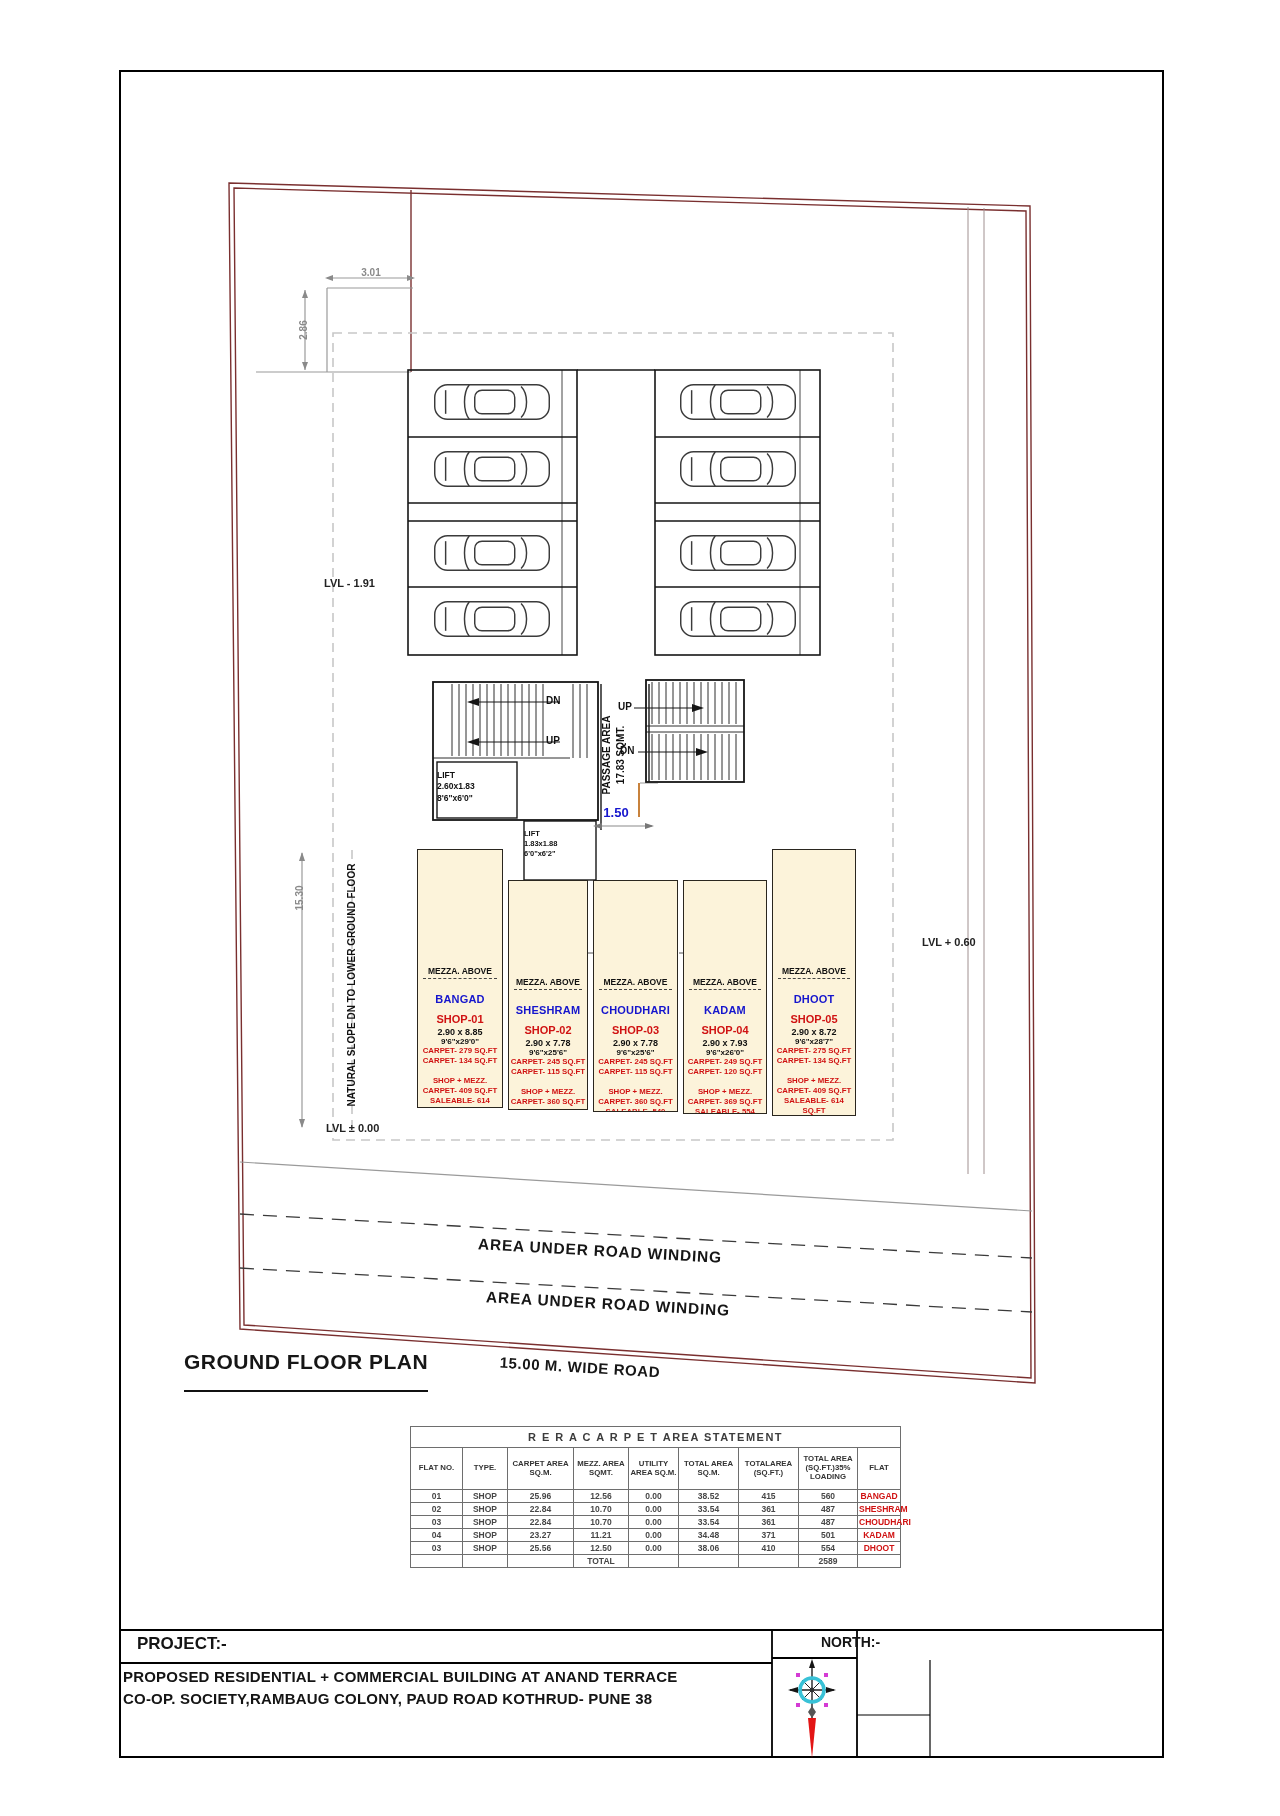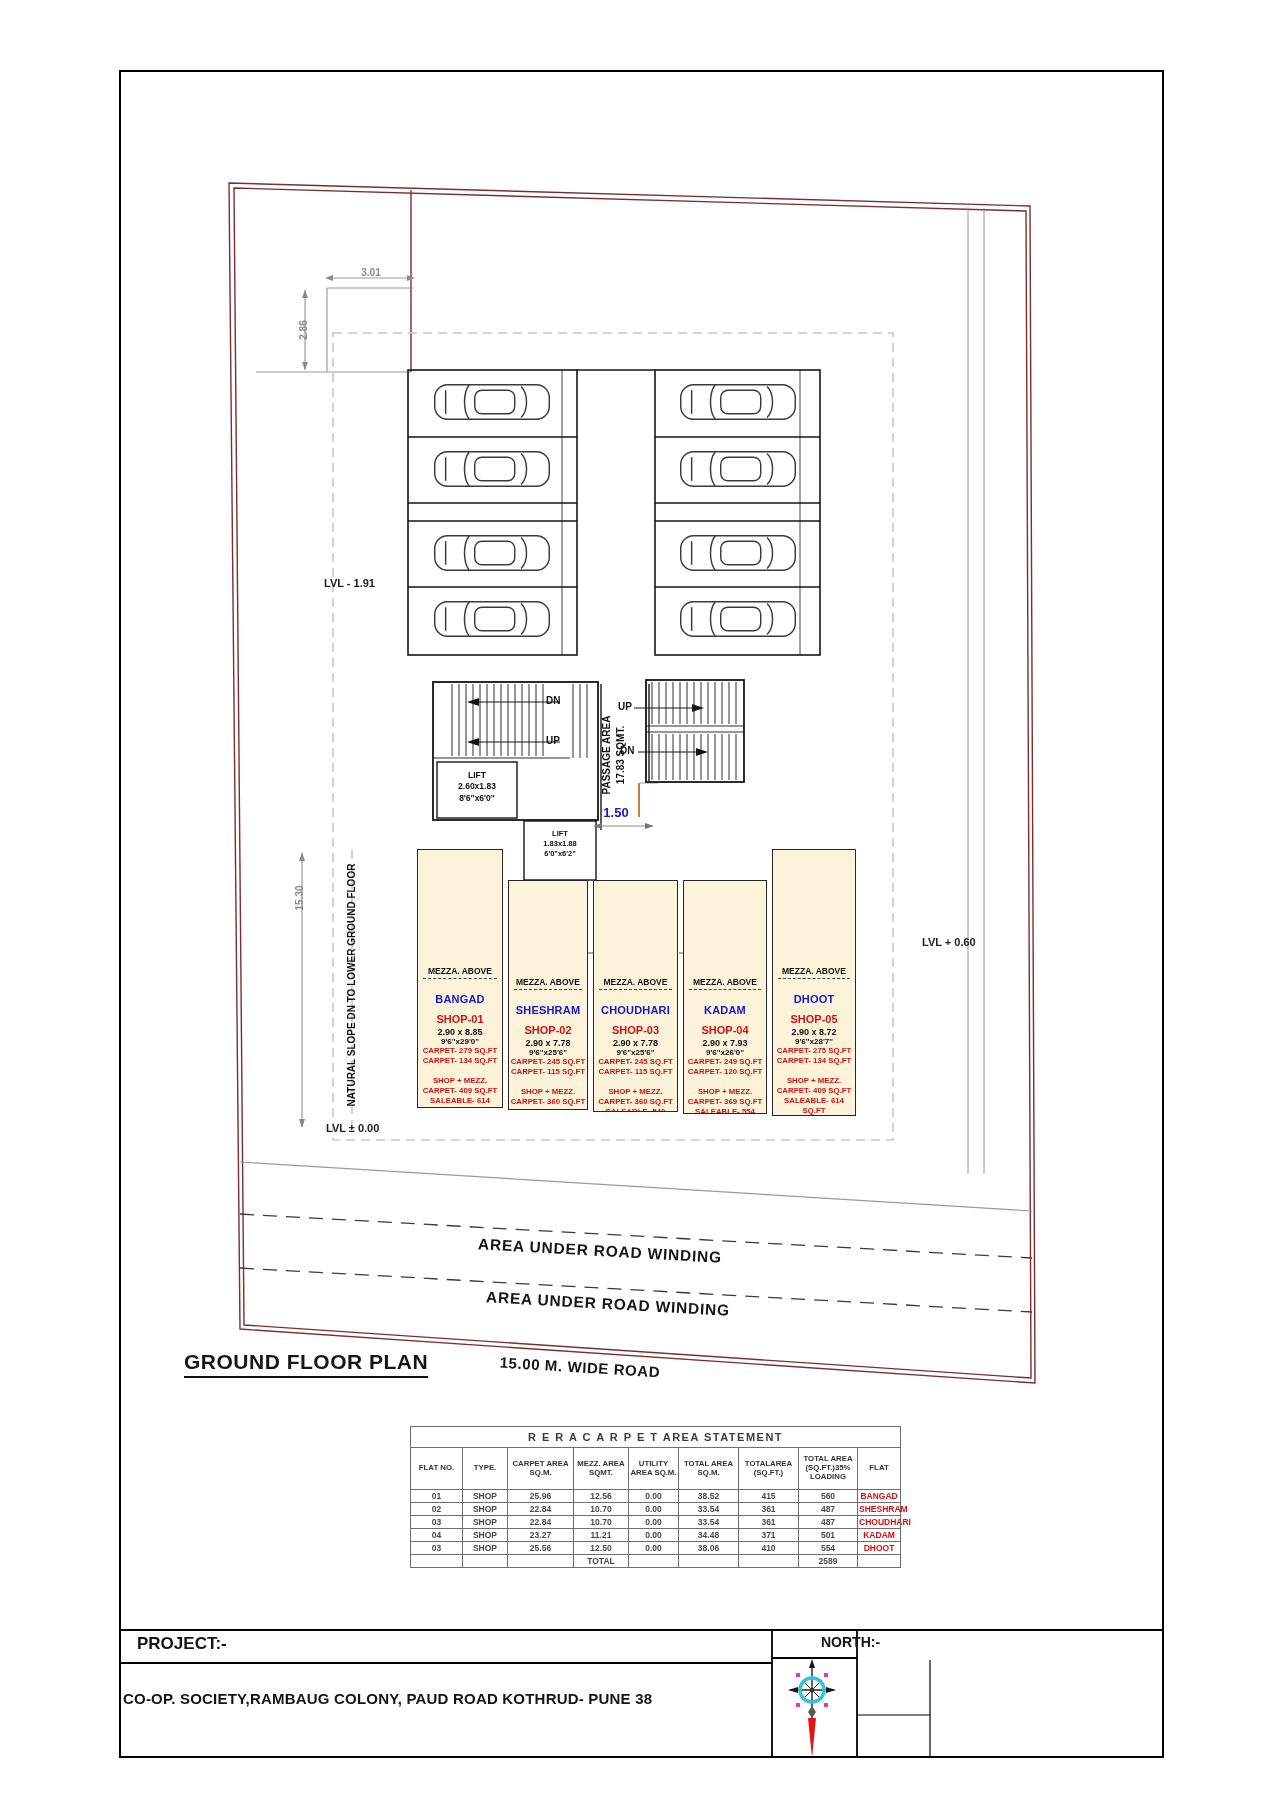--- a/index.html
+++ b/index.html
@@ -19,33 +19,33 @@
         border-bottom:1px dashed #444;width:88%;}
   .shop.tall .mezza{margin-top:116px;}
   .shop-name{margin-top:14px;font-size:11px;font-weight:bold;color:#1515cd;letter-spacing:.2px;}
   .shop-no{margin-top:8px;font-size:11px;font-weight:bold;color:#d01212;text-align:right;}
   .shop-dim{margin-top:2px;font-size:9px;font-weight:bold;color:#111;}
   .shop-dimft{font-size:8px;font-weight:bold;color:#111;}
   .shop-red{font-size:7.8px;font-weight:bold;color:#d01212;line-height:1.25;}
   .combo{margin-top:11px;}
   
   .tiny{font-size:10px;font-weight:bold;color:#111;}
-  .liftbox{position:absolute;text-align:center;font-weight:bold;color:#111;}
+  .liftbox{position:absolute;text-align:left;font-weight:bold;color:#111;}
   
   #rera{position:absolute;left:410px;top:1426px;width:490px;border-collapse:collapse;
         table-layout:fixed;}
   #rera th,#rera td{border:1px solid #6e6e6e;text-align:center;vertical-align:middle;
         font-family:"Liberation Sans",sans-serif;padding:1px 1px;box-sizing:border-box;}
   #rera .ttl{font-size:11px;font-weight:bold;letter-spacing:1.5px;color:#3c3c3c;height:21px;}
   #rera th{font-size:7.8px;font-weight:bold;color:#333;line-height:1.15;height:42px;}
   #rera td{font-size:8.5px;font-weight:bold;color:#474747;height:12px;}
   #rera td.flat{color:#d01212;}
   
   .plan-title{font-size:21px;font-weight:bold;letter-spacing:.5px;border-bottom:2px solid #111;
-        padding-bottom:2px;color:#161616;}
+        padding-bottom:16px;color:#161616;}
   .road-lbl{font-size:15px;font-weight:600;letter-spacing:.6px;color:#161616;}
   .wind-lbl{font-size:15.5px;font-weight:600;letter-spacing:.8px;color:#161616;}
   
   .tb-project{font-size:17px;font-weight:bold;color:#141414;}
   .tb-line{font-size:15px;font-weight:bold;color:#141414;letter-spacing:.2px;}
   .tb-north{font-size:14px;font-weight:bold;color:#141414;padding-left:39px;}
 </style>
 </head>
 <body>
 
@@ -395,16 +395,17 @@
       <td></td>
           <td></td>
       <td></td>
       <td>2589</td>
       <td></td>
     </tr>
   </tbody>
     </table>
 
   <div class="lbl tb-project" style="left:137px;top:1634px">PROJECT:-</div>
+  <div class="lbl tb-line" style="left:123px;top:1668px">PROPOSED RESIDENTIAL + COMMERCIAL BUILDING AT ANAND TERRACE</div>
   <div class="lbl tb-line" style="left:123px;top:1690px">CO-OP. SOCIETY,RAMBAUG COLONY, PAUD ROAD KOTHRUD- PUNE 38</div>
   <div class="lbl tb-north" style="left:782px;top:1634px">NORTH:-</div>
 
 </div>
 
 </body></html>

